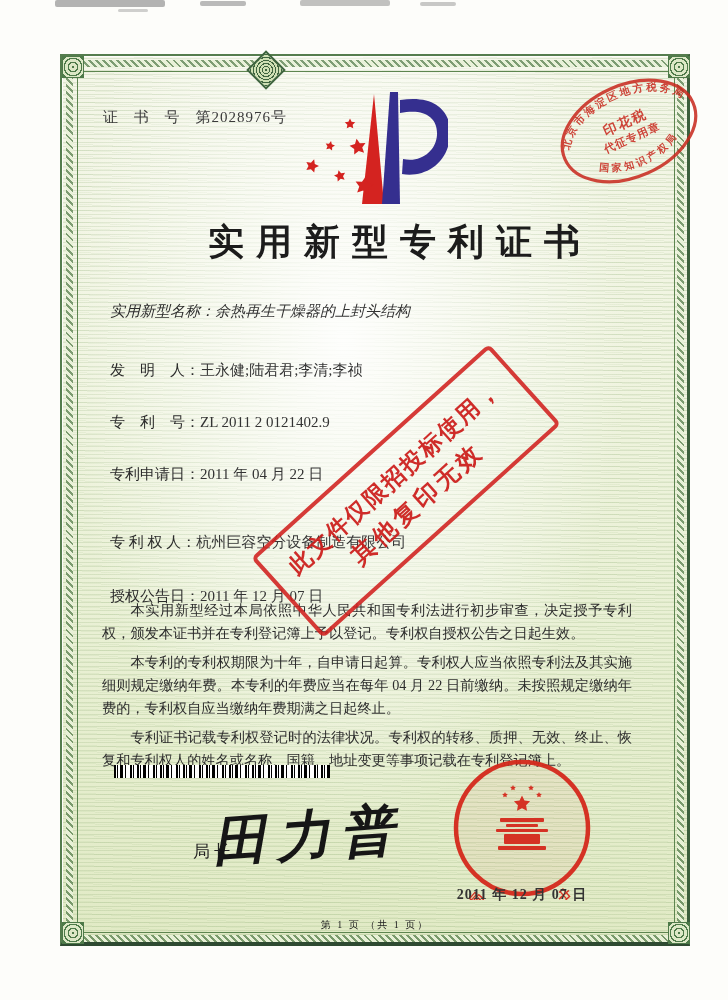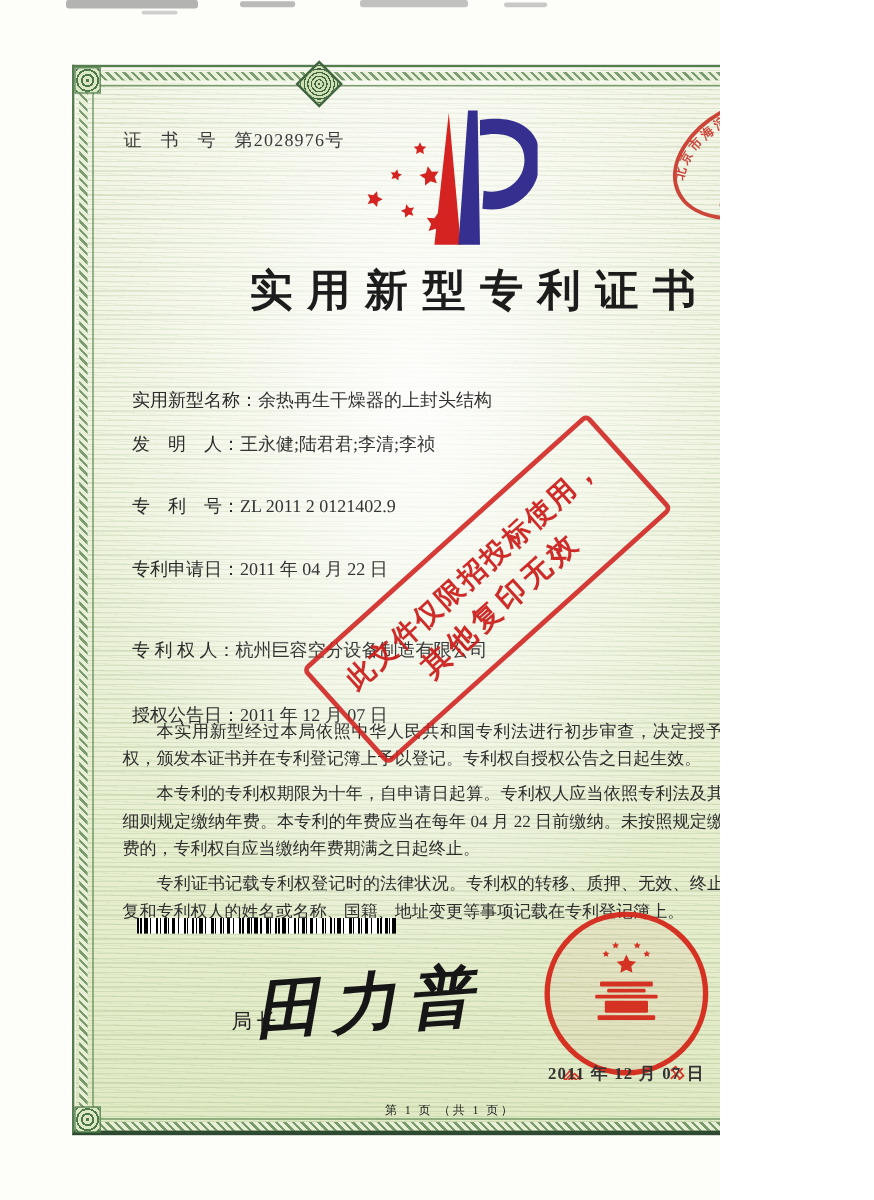--- a/index.html
+++ b/index.html
@@ -1,16 +1,16 @@
 <!DOCTYPE html>
 <html><head>
 <meta charset="utf-8">
 <style>
   html,body{margin:0;padding:0;background:#ffffff;}
-  .page{position:relative;width:600px;height:1000px;background:#fdfdfa;overflow:hidden;
+  .page{position:relative;width:728px;height:1000px;background:#fdfdfa;overflow:hidden;
         font-family:"Liberation Serif","DejaVu Serif",serif;color:#2f2f2f;}
   
   .artifact{position:absolute;background:#777;border-radius:2px;z-index:6;}
   .a1{left:55px;top:0;width:110px;height:7px;opacity:.55;}
   .a2{left:200px;top:1px;width:46px;height:5px;opacity:.5;}
   .a3{left:300px;top:0;width:90px;height:6px;opacity:.45;}
   .a4{left:420px;top:2px;width:36px;height:4px;opacity:.4;}
   .a5{left:118px;top:9px;width:30px;height:3px;opacity:.35;}
   
   .texture{position:absolute;left:63px;top:57px;width:624px;height:886px;z-index:0;
@@ -37,21 +37,21 @@
   .content{position:absolute;inset:0;z-index:3;}
   .cert-no{position:absolute;left:103px;top:108px;font-size:15px;color:#3a3a3a;}
   .cert-no .lbl{letter-spacing:6px;margin-right:10px;}
   .cert-no .num{letter-spacing:1px;}
   .logo{position:absolute;left:288px;top:90px;}
   .title{position:absolute;left:0;top:218px;width:728px;text-align:center;font-size:36px;font-weight:bold;
     letter-spacing:12px;color:#1c1c1c;padding-left:36px;}
   .frow{position:absolute;left:110px;font-size:15px;white-space:nowrap;}
   .frow .flabel{color:#2b2b2b;}
   .frow .fvalue{color:#333;}
-  .r1{top:324px;} .r2{top:361px;} .r3{top:413px;} .r4{top:465px;} .r5{top:533px;} .r6{top:587px;}
+  .r1{top:302px;font-style:italic;} .r2{top:361px;} .r3{top:413px;} .r4{top:465px;} .r5{top:533px;} .r6{top:587px;}
   .paras{position:absolute;left:96px;top:593px;width:542px;font-size:14.2px;line-height:23px;text-align:justify;color:#2c2c2c;}
   .paras p{margin:6px;text-indent:2em;}
   .barcode{position:absolute;left:114px;top:765px;width:216px;height:13px;background:
     repeating-linear-gradient(90deg,#000 0 2px,#fff 2px 3px,#000 3px 4px,#fff 4px 6px,#000 6px 9px,
     #fff 9px 11px,#000 11px 12px,#fff 12px 16px,#000 16px 18px,#fff 18px 19px,#000 19px 20px,#fff 20px 23px);}
   .director-label{position:absolute;left:166px;top:840px;font-size:17px;letter-spacing:4px;color:#222;margin-left:27px;}
   .signature{position:absolute;left:212px;top:800px;font-size:54px;font-style:italic;font-weight:bold;
     letter-spacing:10px;color:#161616;transform:rotate(-4deg);font-family:"DejaVu Serif",serif;}
   .seal{position:absolute;left:450px;top:756px;opacity:.95;z-index:4;}
   .seal-date{position:absolute;left:448px;top:886px;width:148px;text-align:center;font-size:14px;

